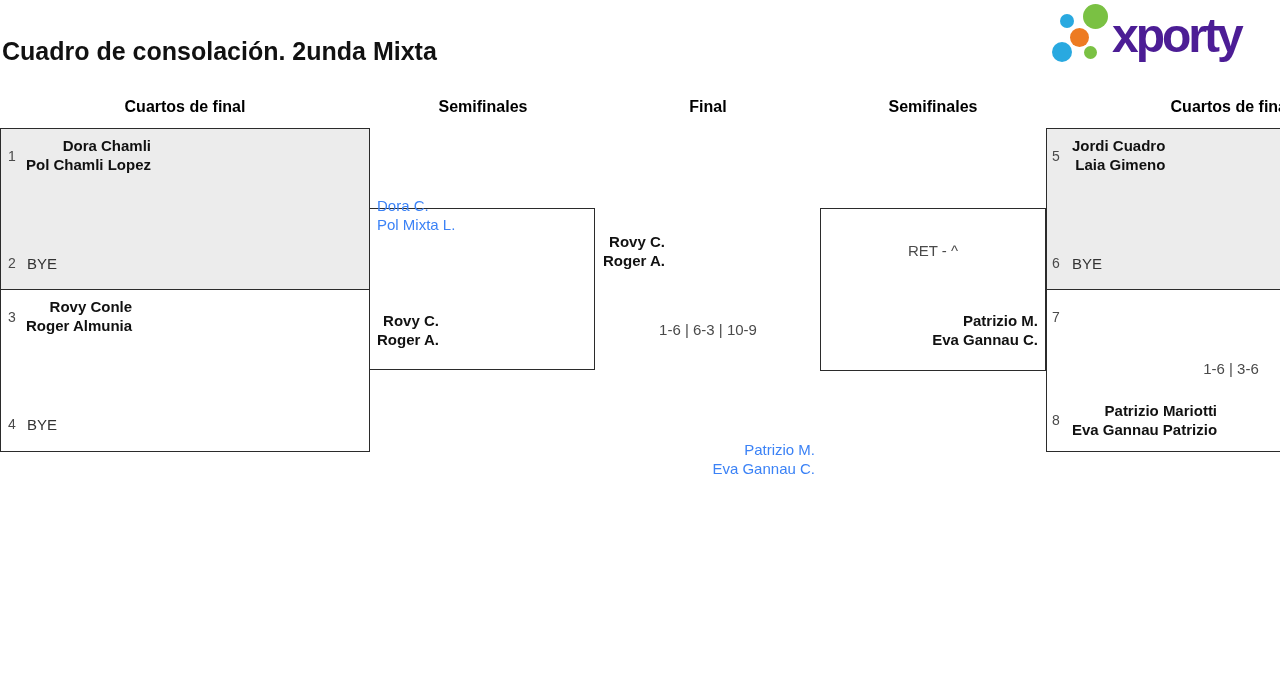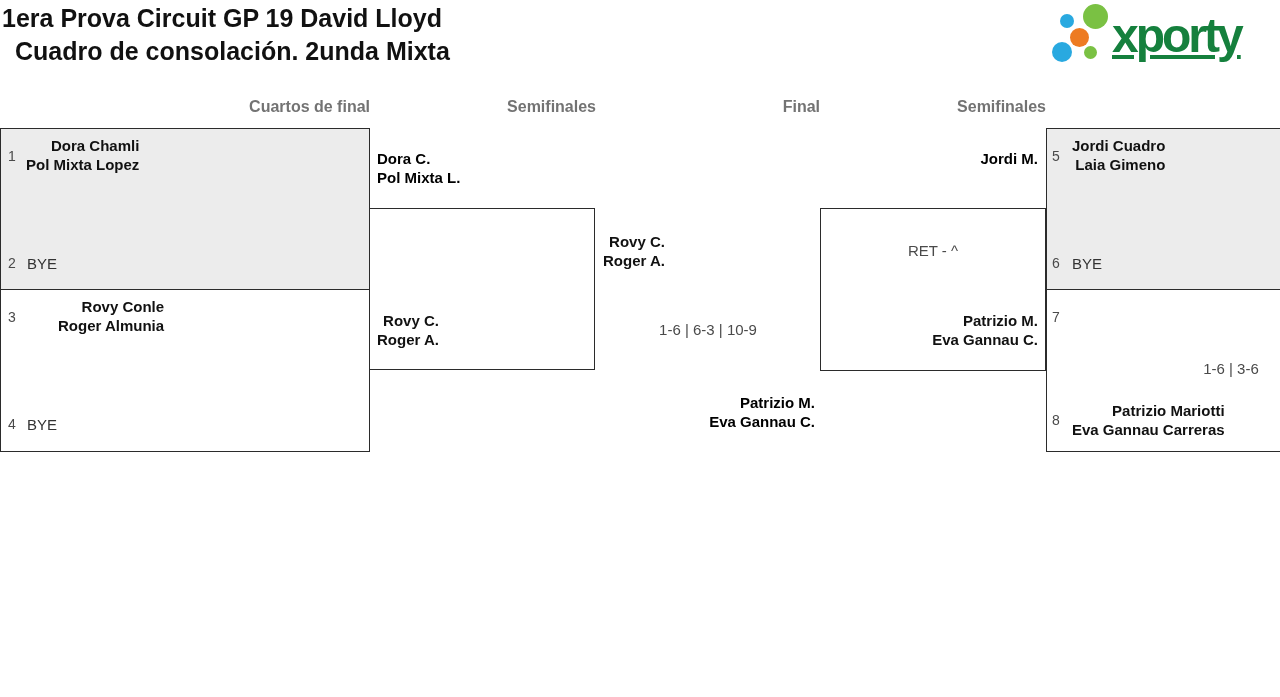--- a/index.html
+++ b/index.html
@@ -2,65 +2,64 @@
 <html><head>
 <meta charset="utf-8">
 <style>
   html,body{margin:0;padding:0;background:#ffffff;}
   .screen{
     position:relative;width:1280px;height:697px;background:#ffffff;overflow:hidden;
     font-family:"Liberation Sans", sans-serif;color:#111;
   }
   .title{position:absolute;left:2px;font-size:25px;font-weight:700;color:#111;line-height:33px;white-space:nowrap;}
   .title.l1{top:2px;}
-  .title.l2{top:35px;margin-left:13px;}
+  .title.l2{top:35px;}
 
   
   .logo{position:absolute;left:1050px;top:0;width:230px;height:72px;}
   .dot{position:absolute;border-radius:50%;}
   .dot.blue-sm{left:10px;top:14px;width:14px;height:14px;background:#29a9e0;}
   .dot.green-lg{left:33px;top:4px;width:25px;height:25px;background:#7ac143;}
   .dot.orange-md{left:20px;top:28px;width:19px;height:19px;background:#ed7b22;}
   .dot.blue-lg{left:2px;top:42px;width:20px;height:20px;background:#29a9e0;}
   .dot.green-sm{left:34px;top:46px;width:13px;height:13px;background:#7ac143;}
   .logo-text{
     position:absolute;left:62px;top:8px;font-size:48px;line-height:56px;font-weight:800;
-    letter-spacing:-3px;color:#15803d;white-space:nowrap;text-decoration:underline;
+    letter-spacing:-3px;color:#4c1d95;white-space:nowrap;
   }
 
-  .round-header{position:absolute;top:97px;font-size:16px;line-height:20px;font-weight:700;color:#737373;text-align:right;white-space:nowrap;}
+  .round-header{position:absolute;top:97px;font-size:16px;line-height:20px;font-weight:700;color:#000000;text-align:center;white-space:nowrap;}
   .rh-qf-l{left:0;width:370px;}
   .rh-sf-l{left:370px;width:226px;}
   .rh-f{left:596px;width:224px;}
   .rh-sf-r{left:820px;width:226px;}
   .rh-qf-r{left:1046px;width:370px;}
 
   .box{position:absolute;border:1px solid #2b2b2b;box-sizing:border-box;background:#ffffff;}
   .box.gray{background:#ececec;}
   .b-qf-l1{left:0;top:128px;width:370px;height:162px;}
   .b-qf-l2{left:0;top:289px;width:370px;height:163px;}
   .b-sf-l{left:369px;top:208px;width:226px;height:162px;}
   .b-sf-r{left:820px;top:208px;width:226px;height:163px;}
   .b-qf-r1{left:1046px;top:128px;width:370px;height:162px;}
   .b-qf-r2{left:1046px;top:289px;width:370px;height:163px;}
 
   .names{position:absolute;font-size:15px;line-height:19px;white-space:nowrap;}
   .winner{font-weight:700;color:#111;text-align:right;}
-  .loser{font-weight:700;color:#000000;}
+  .loser{font-weight:400;color:#3b82f6;margin-top:47px;}
   .bye{position:absolute;font-size:15px;line-height:19px;color:#333;white-space:nowrap;}
   .seed{position:absolute;font-size:14px;line-height:19px;color:#4a4a4a;white-space:nowrap;}
   .score{position:absolute;font-size:15px;line-height:19px;color:#4a4a4a;text-align:center;white-space:nowrap;}
   .ra{text-align:right;}
 </style>
 </head>
 <body>
 
 <div class="screen">
 
-  <div class="title l1">1era Prova Circuit GP 19 David Lloyd</div>
   <div class="title l2">Cuadro de consolación. 2unda Mixta</div>
 
   <div class="logo">
     <span class="dot blue-sm"></span>
     <span class="dot green-lg"></span>
     <span class="dot orange-md"></span>
     <span class="dot blue-lg"></span>
     <span class="dot green-sm"></span>
     <span class="logo-text">xporty</span>
   </div>
@@ -74,27 +73,27 @@
   <div class="box gray b-qf-l1"></div>
   <div class="box b-qf-l2"></div>
   <div class="box b-sf-l"></div>
   <div class="box b-sf-r"></div>
   <div class="box gray b-qf-r1"></div>
   <div class="box b-qf-r2"></div>
 
   <div class="seed" style="left:8px;top:147px;">1</div>
   <div class="names winner" style="left:26px;top:136px;">
     <div>Dora Chamli</div>
-    <div>Pol Mixta Lopez</div>
+    <div>Pol Chamli Lopez</div>
   </div>
   <div class="seed" style="left:8px;top:254px;">2</div>
   <div class="bye" style="left:27px;top:254px;">BYE</div>
 
   <div class="seed" style="left:8px;top:308px;">3</div>
-  <div class="names winner" style="left:26px;top:297px;margin-left:32px;">
+  <div class="names winner" style="left:26px;top:297px;">
     <div>Rovy Conle</div>
     <div>Roger Almunia</div>
   </div>
   <div class="seed" style="left:8px;top:415px;">4</div>
   <div class="bye" style="left:27px;top:415px;">BYE</div>
 
   <div class="names loser" style="left:377px;top:149px;">
     <div>Dora C.</div>
     <div>Pol Mixta L.</div>
   </div>
@@ -107,37 +106,36 @@
     <div>Rovy C.</div>
     <div>Roger A.</div>
   </div>
   <div class="score" style="left:596px;top:320px;width:224px;">1-6 | 6-3 | 10-9</div>
   <div class="names loser ra" style="left:600px;top:393px;width:215px;">
     <div>Patrizio M.</div>
     <div>Eva Gannau C.</div>
   </div>
 
   <div class="names loser ra" style="left:826px;top:149px;width:212px;">
-    <div>Jordi M.</div>
   </div>
   <div class="score" style="left:820px;top:241px;width:226px;">RET - ^</div>
   <div class="names winner ra" style="left:826px;top:311px;width:212px;">
     <div>Patrizio M.</div>
     <div>Eva Gannau C.</div>
   </div>
 
   <div class="seed" style="left:1052px;top:147px;">5</div>
   <div class="names winner" style="left:1072px;top:136px;">
     <div>Jordi Cuadro</div>
     <div>Laia Gimeno</div>
   </div>
   <div class="seed" style="left:1052px;top:254px;">6</div>
   <div class="bye" style="left:1072px;top:254px;">BYE</div>
 
   <div class="seed" style="left:1052px;top:308px;">7</div>
   <div class="score" style="left:1046px;top:359px;width:370px;">1-6 | 3-6</div>
   <div class="seed" style="left:1052px;top:411px;">8</div>
   <div class="names winner" style="left:1072px;top:401px;">
     <div>Patrizio Mariotti</div>
-    <div>Eva Gannau Carreras</div>
+    <div>Eva Gannau Patrizio</div>
   </div>
 
 </div>
 
 </body></html>

